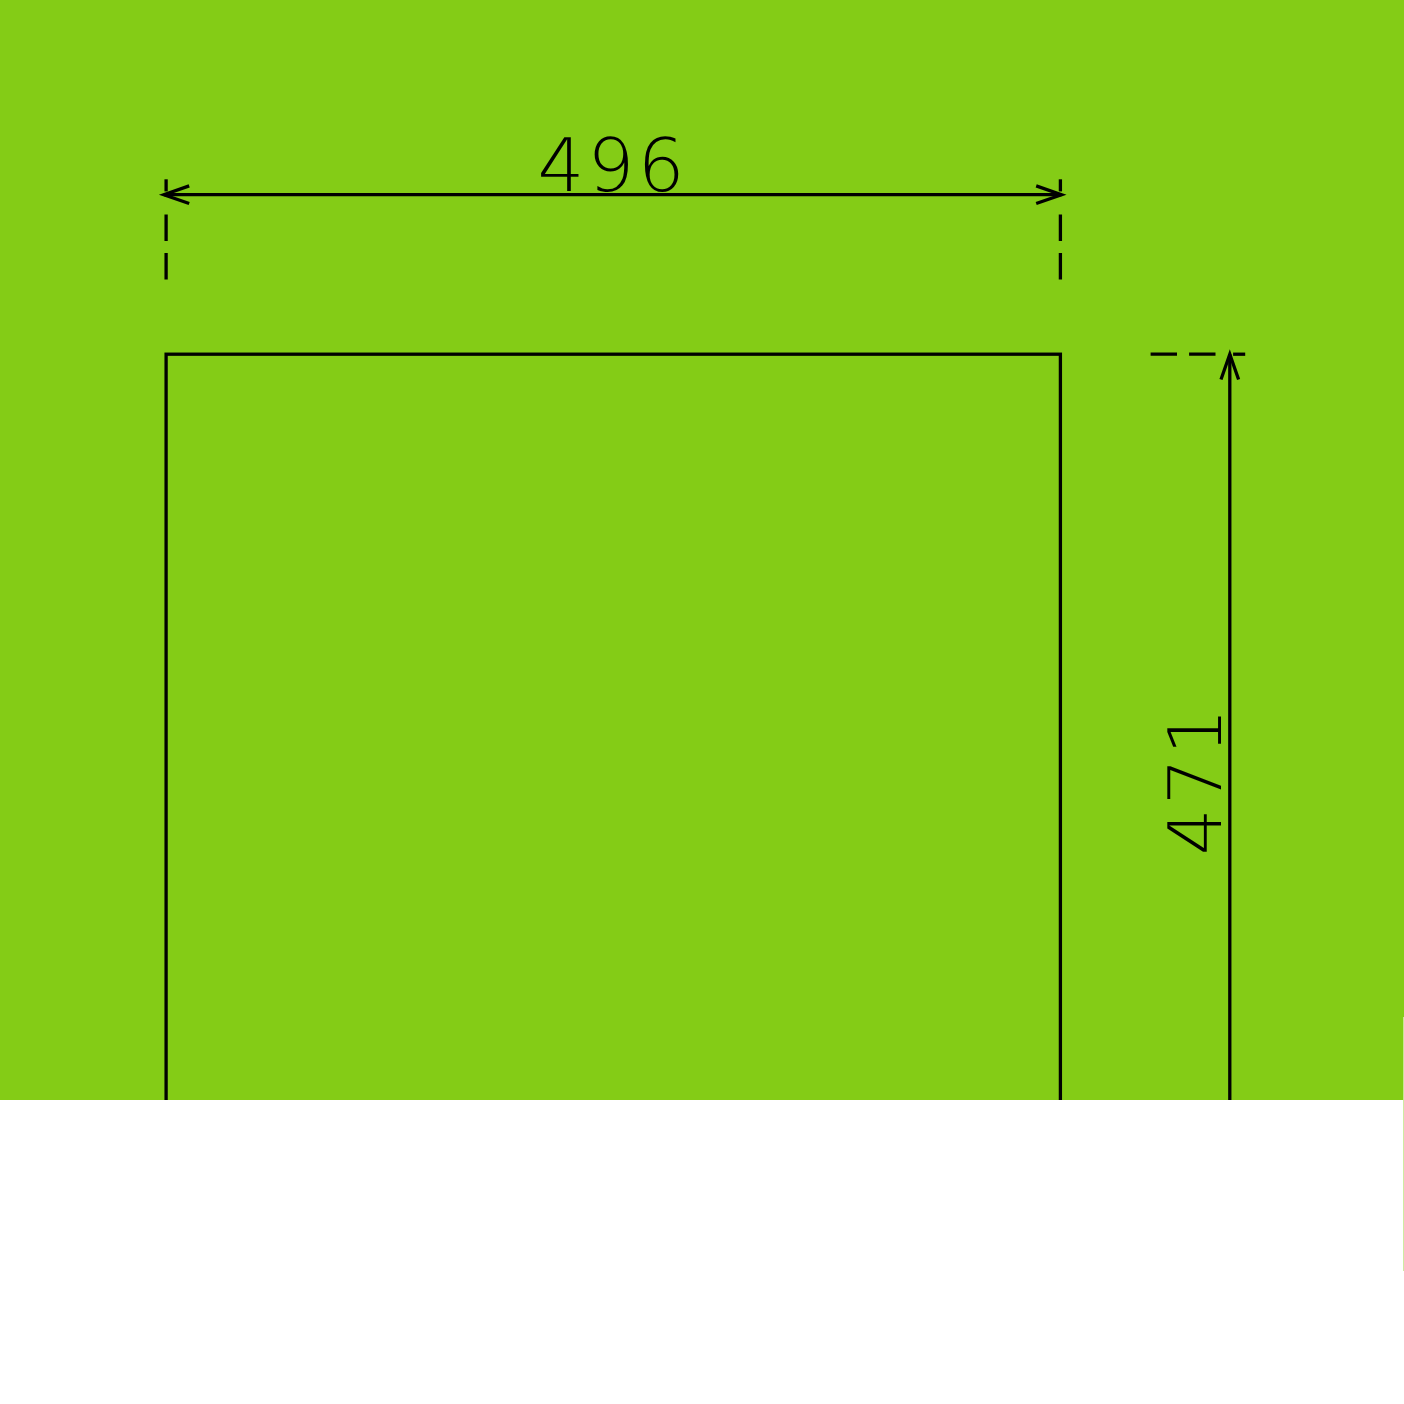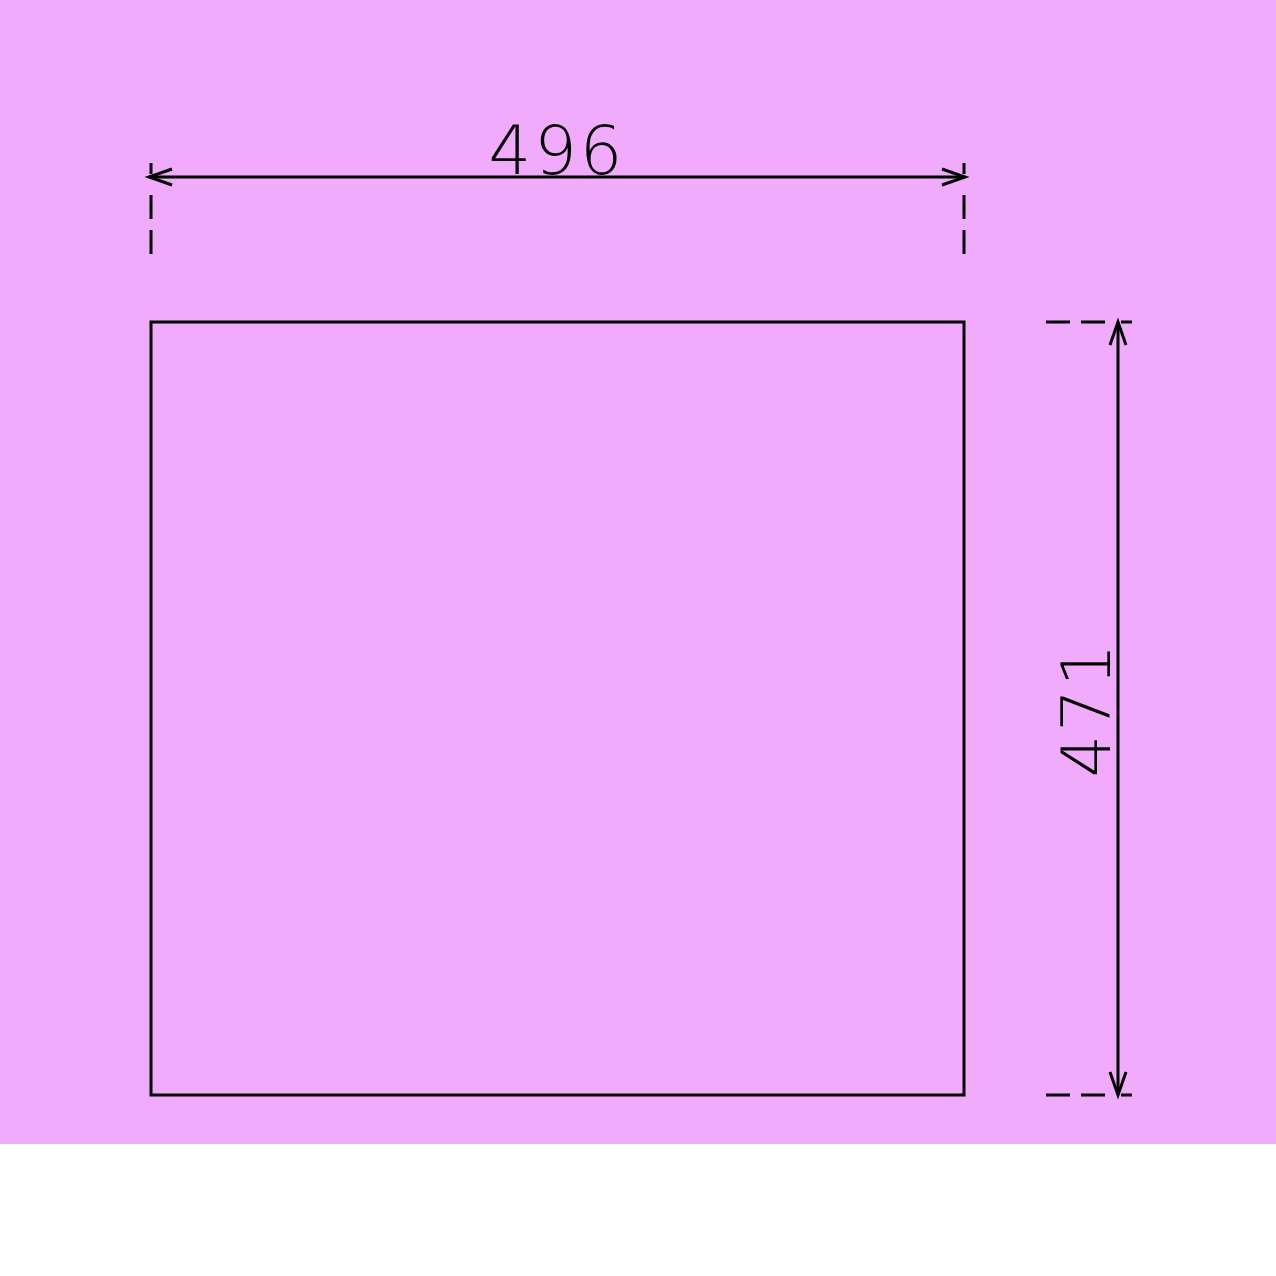--- a/index.html
+++ b/index.html
@@ -2,22 +2,22 @@
 <html><head>
 <meta charset="utf-8">
 <style>
   html, body {
     margin: 0;
     padding: 0;
     background: #ffffff;
   }
   .canvas-wrap {
     width: 1276px;
-    height: 1144px;
-    background: #f0abfc;
+    height: 1000px;
+    background: #84cc16;
     position: relative;
     overflow: hidden;
   }
   svg {
     display: block;
   }
   .dim-text {
     font-family: "DejaVu Sans", sans-serif;
     font-size: 67px;
     font-weight: 200;

